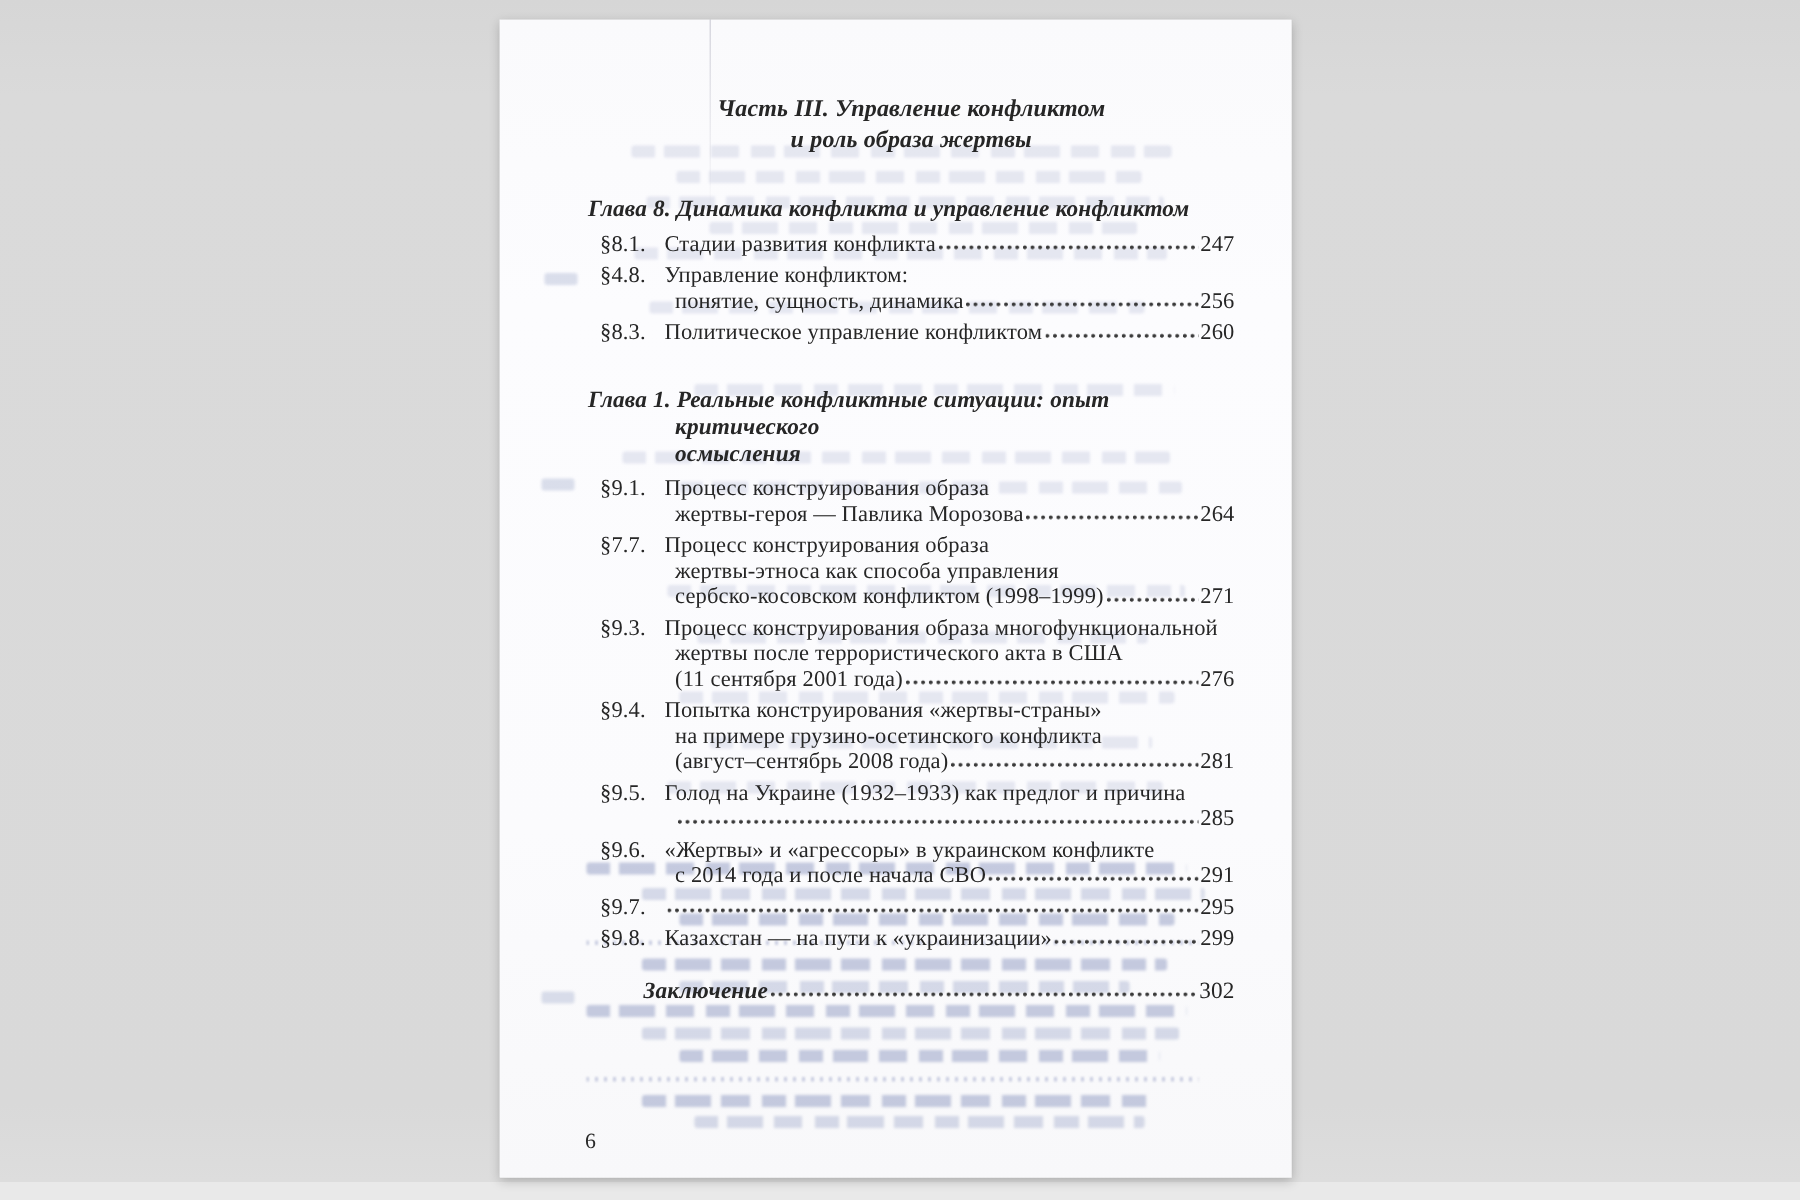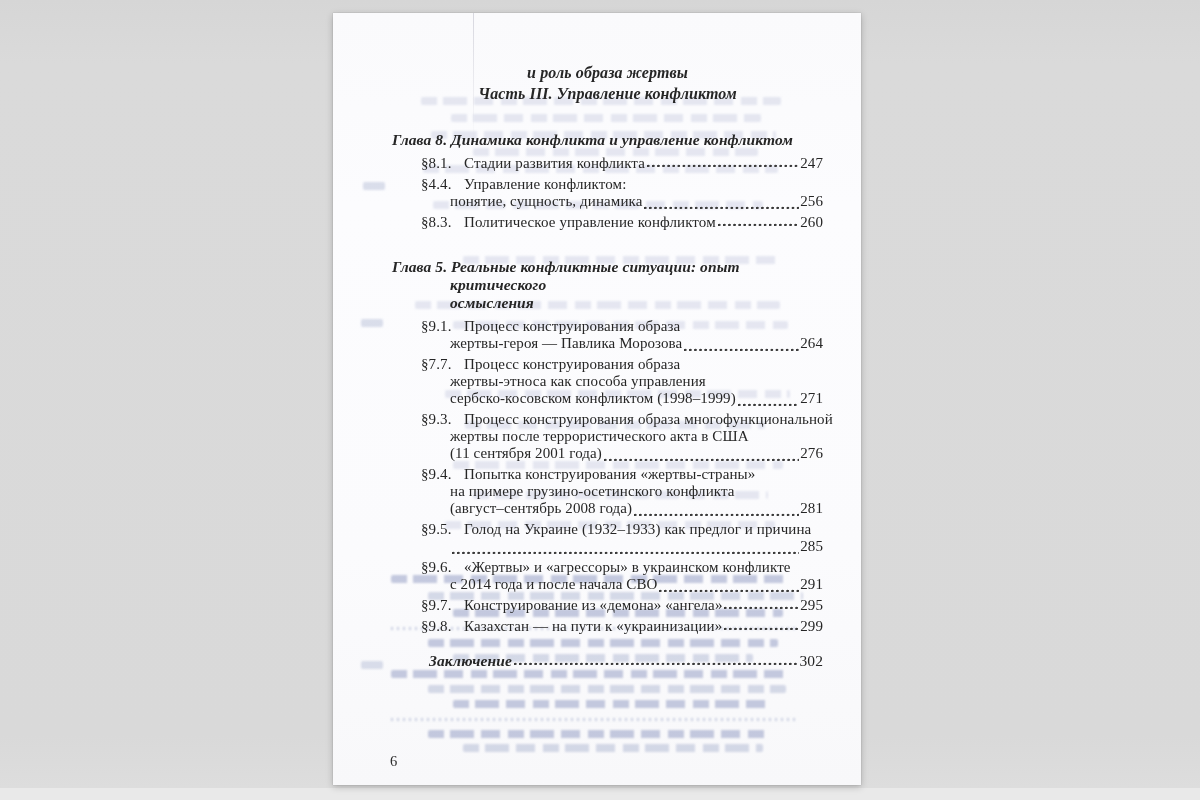--- a/index.html
+++ b/index.html
@@ -74,22 +74,22 @@
     font-size: 15.5px; line-height: 18px;
     padding-left: 58px; text-indent: -58px;
     margin-top: 27px;
   }
   .entries { margin-top: 6px; }
   .entry { margin: 4px 0; }
   .eline {
     display: flex; align-items: baseline;
     font-size: 15px; line-height: 17px;
   }
-  .pnum { flex: none; width: 43px; margin-left: 29px; }
-  .eline.cont { padding-left: 58px; align-items: flex-end; }
+  .pnum { flex: none; width: 43px; margin-left: 8px; }
+  .eline.cont { padding-left: 58px; }
   .txt { flex: none; white-space: nowrap; }
   .leader {
     flex: 1 1 auto; min-width: 6px; height: 5px;
     margin: 0 1px 0 2px;
     background-image: radial-gradient(circle at 1.2px 2.9px, #3a3a3a 1.02px, rgba(0,0,0,0) 1.5px);
     background-size: 5.1px 5px;
     background-repeat: repeat-x;
   }
   .pg { flex: none; }
   .conclusion-row {
@@ -139,57 +139,57 @@
       <div class="bt" style="top:672px; left:95px;  width:358px;"></div>
       <div class="bt strong" style="top:687px; left:120px; width:320px;"></div>
       <div class="bt-dots" style="top:705px; left:58px;  width:408px;"></div>
       <div class="bt strong" style="top:717px; left:95px;  width:340px;"></div>
       <div class="bt" style="top:731px; left:130px; width:300px;"></div>
     </div>
 
     <div class="content">
 
       <div class="part-heading">
+        <div>Часть III. Управление конфликтом</div>
         <div>и роль образа жертвы</div>
-        <div>Часть III. Управление конфликтом</div>
       </div>
 
       <div class="chap"><span>Глава 8.</span> <span>Динамика конфликта и управление конфликтом</span></div>
 
       <div class="entries">
         <div class="entry">
           <div class="eline">
             <span class="pnum">§8.1.</span>
             <span class="txt">Стадии развития конфликта</span>
             <span class="leader"></span>
             <span class="pg">247</span>
           </div>
         </div>
         <div class="entry">
           <div class="eline">
-            <span class="pnum">§4.4.</span>
+            <span class="pnum">§4.8.</span>
             <span class="txt">Управление конфликтом:</span>
           </div>
           <div class="eline cont">
             <span class="txt">понятие, сущность, динамика</span>
             <span class="leader"></span>
             <span class="pg">256</span>
           </div>
         </div>
         <div class="entry">
           <div class="eline">
             <span class="pnum">§8.3.</span>
             <span class="txt">Политическое управление конфликтом</span>
             <span class="leader"></span>
             <span class="pg">260</span>
           </div>
         </div>
       </div>
 
-      <div class="chap"><span>Глава 5.</span> <span>Реальные конфликтные ситуации: опыт критического</span><br><span>осмысления</span></div>
+      <div class="chap"><span>Глава 1.</span> <span>Реальные конфликтные ситуации: опыт критического</span><br><span>осмысления</span></div>
 
       <div class="entries">
         <div class="entry">
           <div class="eline">
             <span class="pnum">§9.1.</span>
             <span class="txt">Процесс конструирования образа</span>
           </div>
           <div class="eline cont">
             <span class="txt">жертвы-героя — Павлика Морозова</span>
             <span class="leader"></span>
@@ -261,21 +261,20 @@
           <div class="eline cont">
             <span class="txt">с 2014 года и после начала СВО</span>
             <span class="leader"></span>
             <span class="pg">291</span>
           </div>
         </div>
 
         <div class="entry">
           <div class="eline">
             <span class="pnum">§9.7.</span>
-            <span class="txt">Конструирование из «демона» «ангела»</span>
             <span class="leader"></span>
             <span class="pg">295</span>
           </div>
         </div>
 
         <div class="entry">
           <div class="eline">
             <span class="pnum">§9.8.</span>
             <span class="txt">Казахстан — на пути к «украинизации»</span>
             <span class="leader"></span>

